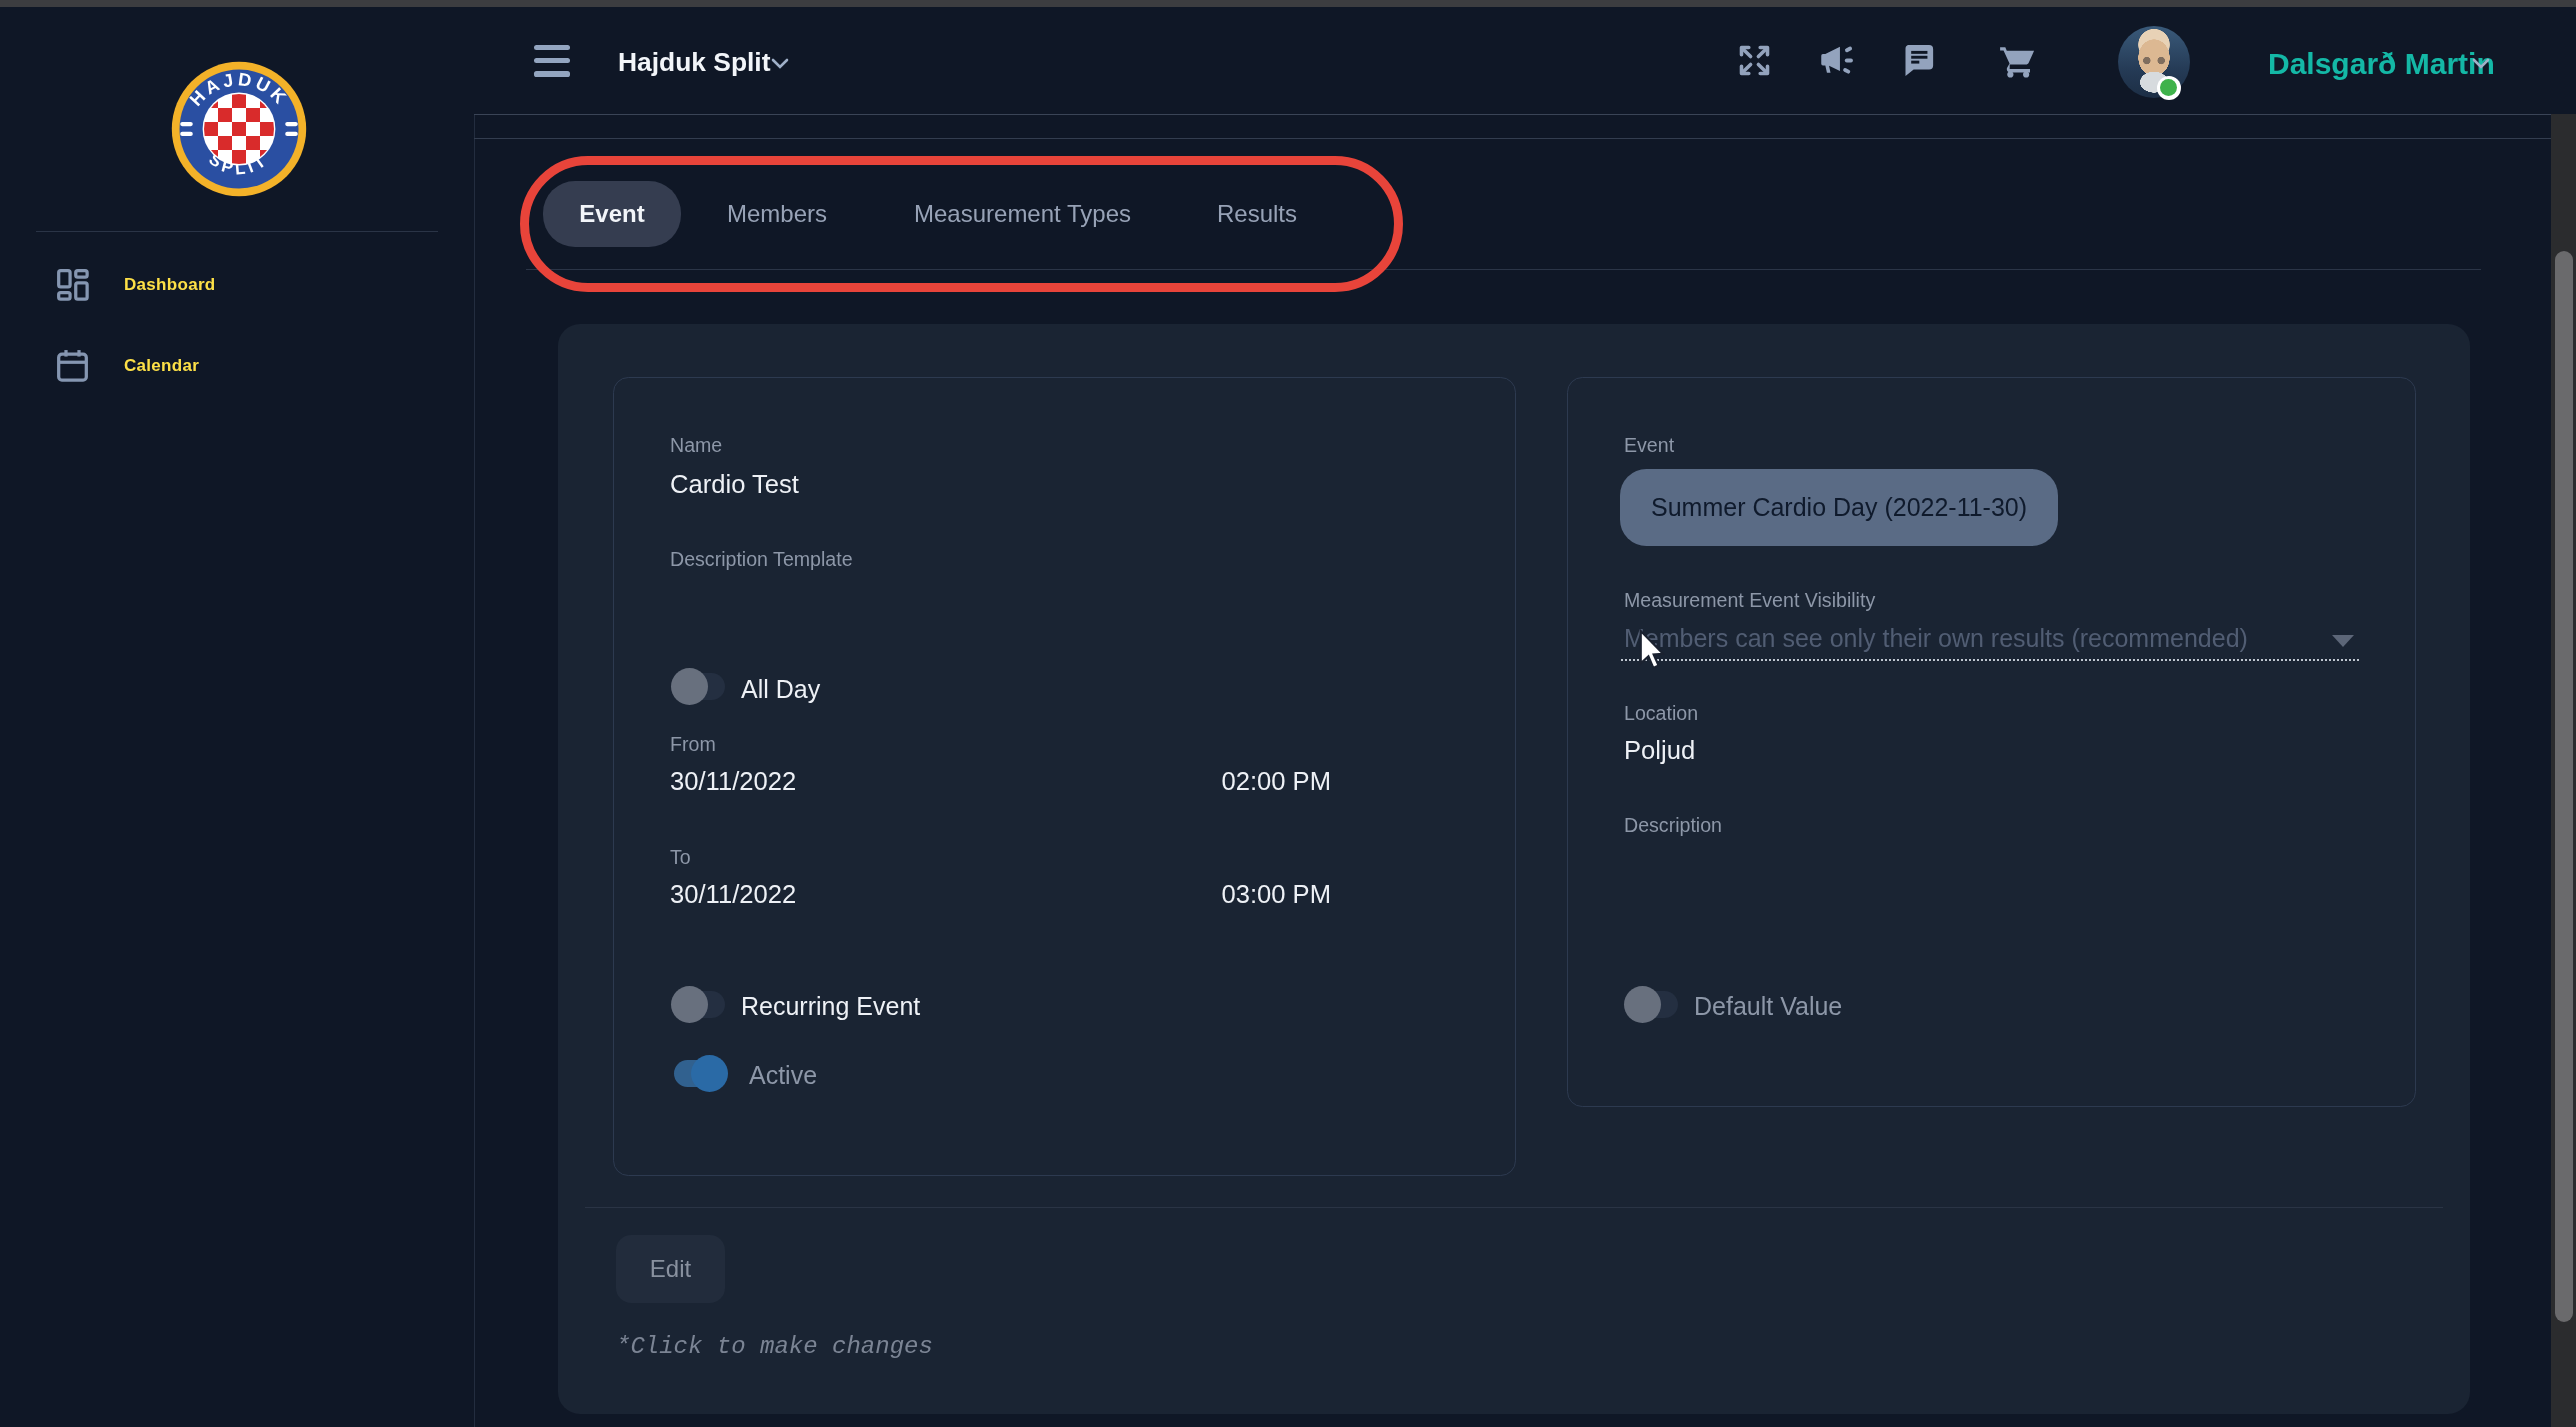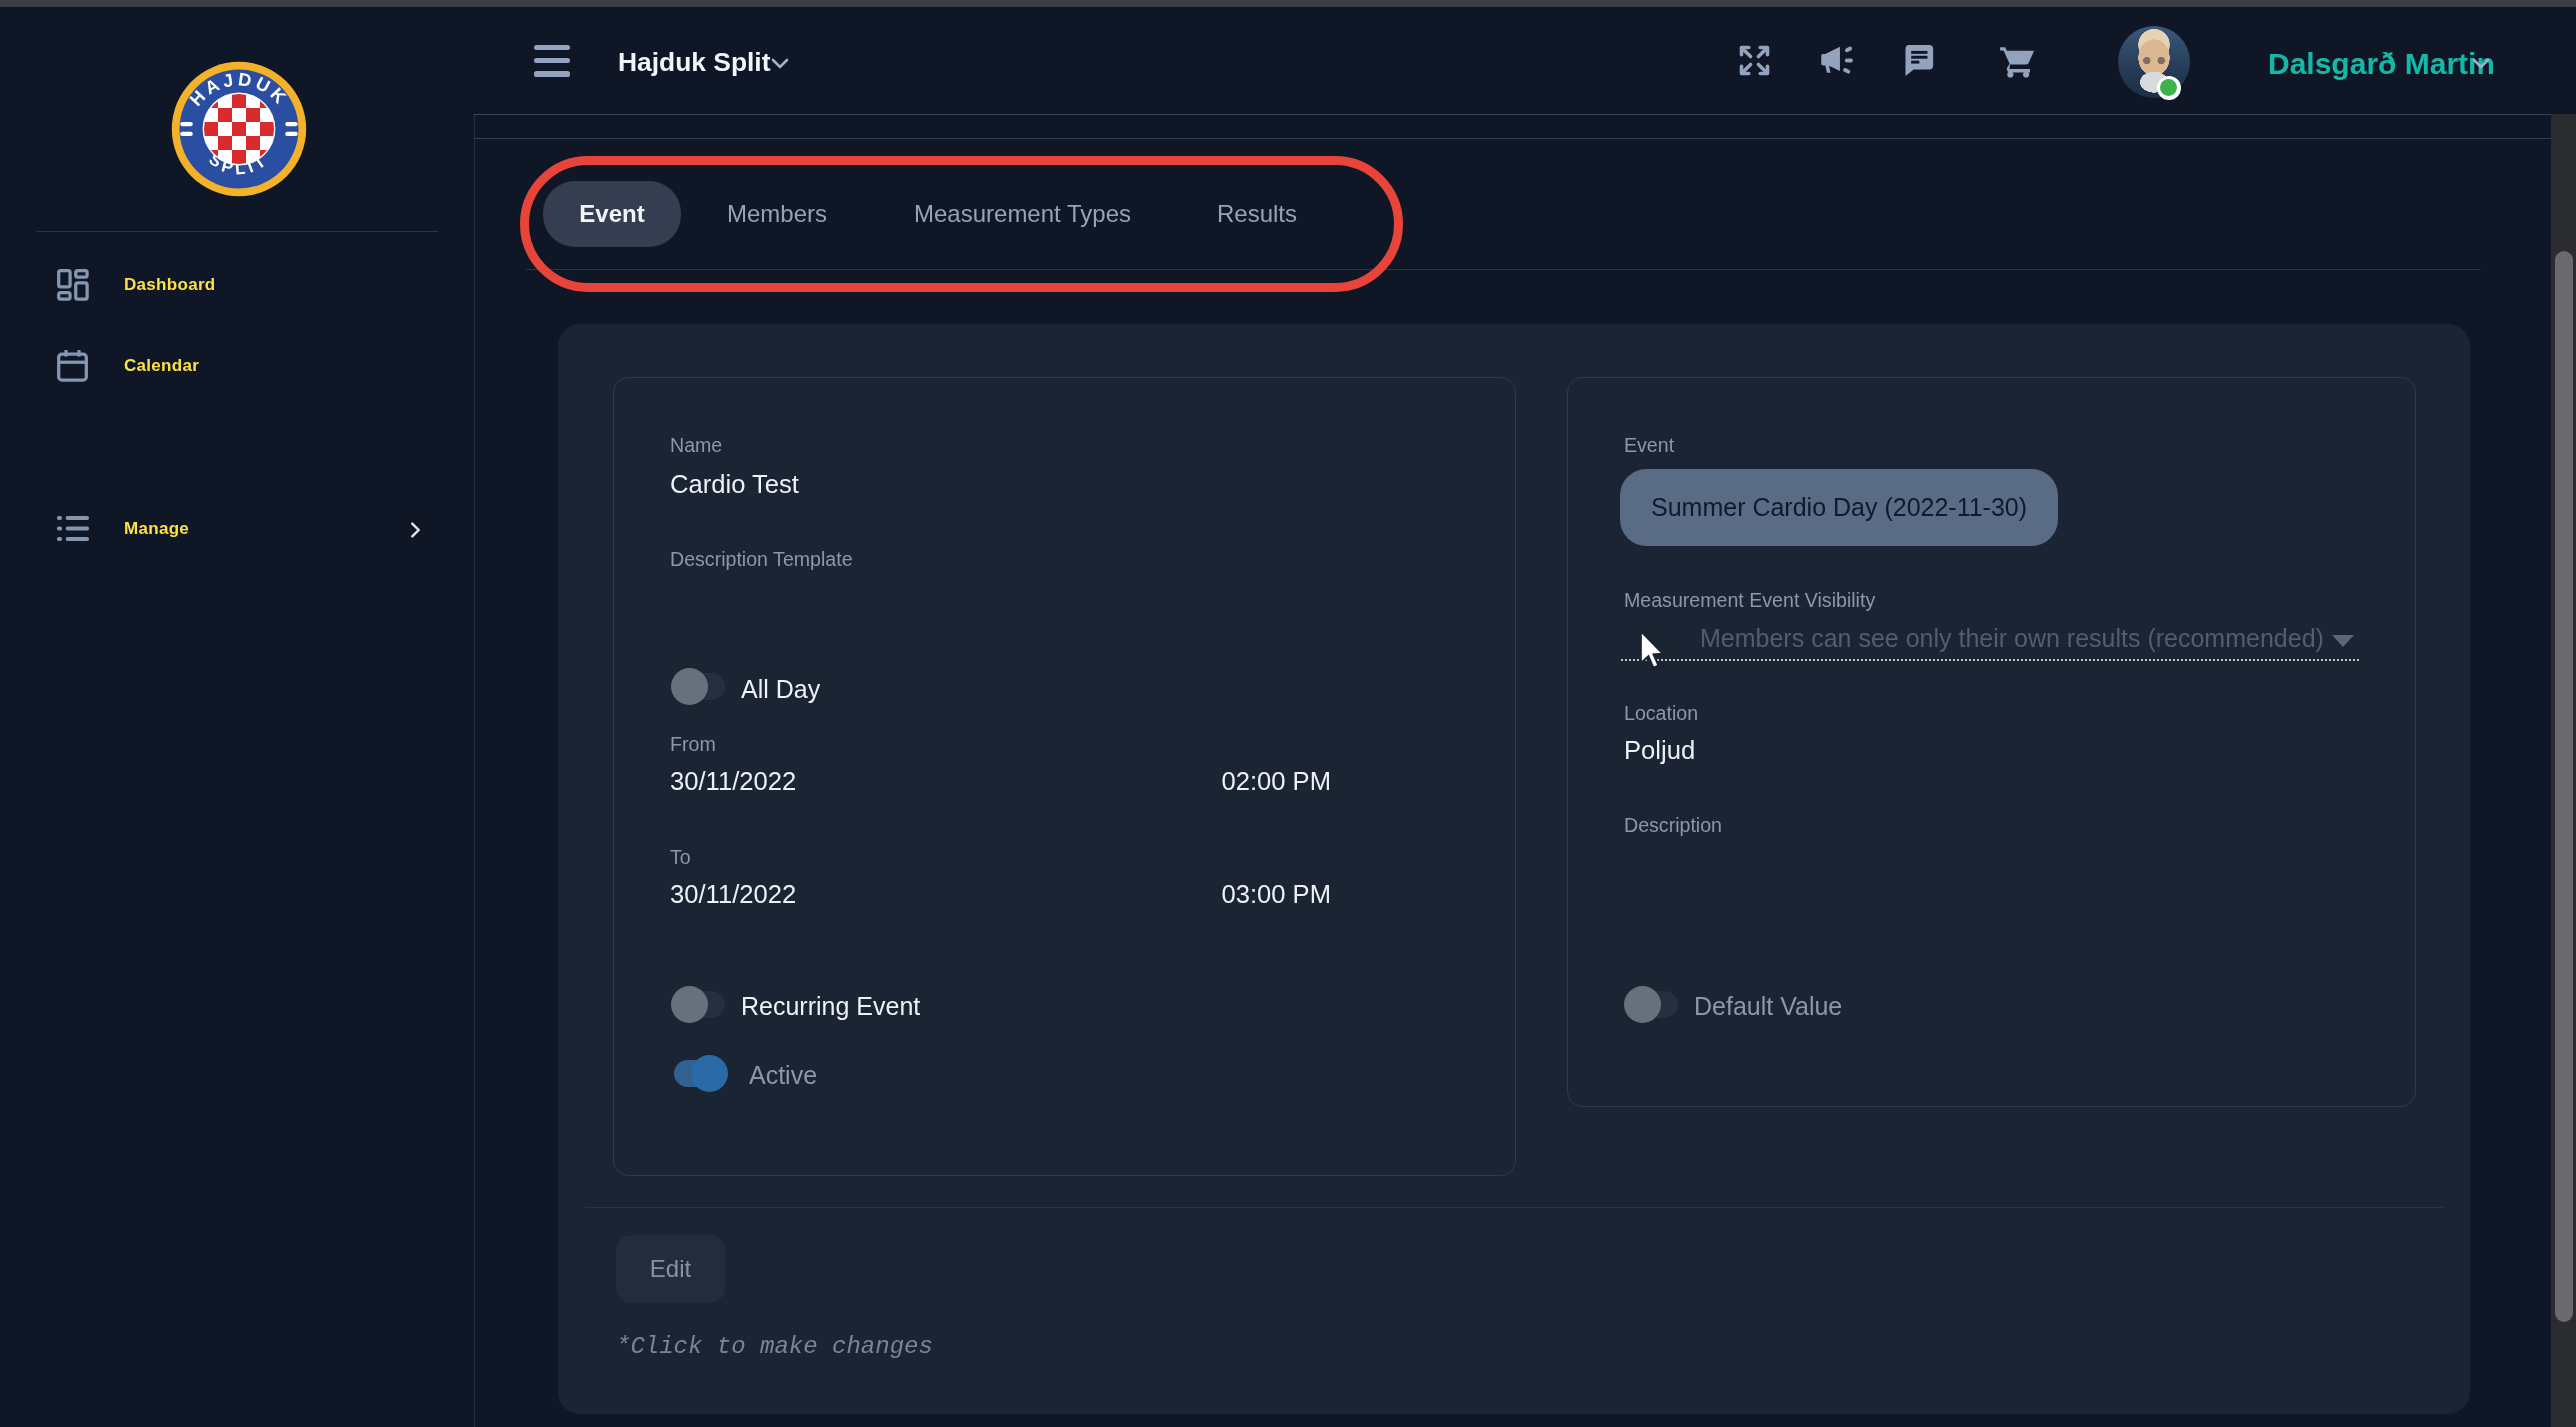--- a/index.html
+++ b/index.html
@@ -61,21 +61,21 @@
   
   .toggle{width:51px;height:27px;border-radius:13.6px;background:#242f41;cursor:pointer;}
   .toggle i{position:absolute;top:-5.1px;left:-3.4px;width:37px;height:37px;border-radius:50%;background:#68707e;}
   .toggle.on{background:#31618f;}
   .toggle.on i{left:17px;background:#2a6aa6;}
   .tgl-lbl-on{font-size:25px;color:#eef1f6;}
   .tgl-lbl-off{font-size:25px;color:#8d97a8;}
   
   #event-chip{left:1620px;top:469px;height:53px;border-radius:26.4px;background:#5a6b85;color:#0f1a2c;
       display:inline-flex;align-items:center;padding:12px 31px;font-size:25px;cursor:pointer;}
-  #visibility-value{left:1700px;top:624px;font-size:25px;color:#515d73;}
+  #visibility-value{left:1624px;top:624px;font-size:25px;color:#515d73;}
   #visibility-caret{left:2332px;top:635px;width:0;height:0;border-left:11px solid transparent;
       border-right:11px solid transparent;border-top:12.8px solid #5c6678;cursor:pointer;}
   #visibility-underline{left:1621px;top:659px;width:738px;border-bottom:2.6px dotted rgba(221,227,236,.85);}
   
   #panel-divider{left:585px;top:1207px;width:1858px;height:0.9px;background:#2a3445;}
   #edit-btn{left:616px;top:1235px;width:109px;height:68px;border-radius:15.3px;background:#222c3c;
       color:#89919f;font-size:24px;display:flex;align-items:center;justify-content:center;cursor:pointer;border:none;}
   #footnote{left:616px;top:1333px;font-size:24px;font-style:italic;color:#7b8494;font-family:Liberation Mono, monospace;}
   
   #scrollbar-track{left:2551px;top:114px;width:25px;height:1314px;background:#2b2c2e;}
@@ -148,38 +148,20 @@
         <rect x="3.5" y="5" width="17" height="16" rx="2"></rect>
         <line x1="3.5" y1="10" x2="20.5" y2="10"></line>
         <line x1="8" y1="2.5" x2="8" y2="6.5"></line>
           <line x1="16" y1="2.5" x2="16" y2="6.5"></line>
       </svg>
     </span>
     <span class="slabel">Calendar</span>
   </div>
 
 
-  <div class="abs side-item" style="top:481px;">
-    <span class="sicon" style="top:21px;">
-      <svg viewBox="0 0 24 24" width="39" height="39" fill="none" stroke="currentColor" stroke-width="2.4" stroke-linecap="round">
-        <line x1="9" y1="5.5" x2="21" y2="5.5"></line>
-          <line x1="9" y1="12" x2="21" y2="12"></line>
-          <line x1="9" y1="18.5" x2="21" y2="18.5"></line>
-        <line x1="3.6" y1="5.5" x2="4.4" y2="5.5"></line>
-          <line x1="3.6" y1="12" x2="4.4" y2="12"></line>
-          <line x1="3.6" y1="18.5" x2="4.4" y2="18.5"></line>
-      </svg>
-    </span>
-    <span class="slabel">Manage</span>
-    <span class="schev" style="top:31px;">
-      <svg viewBox="0 0 24 24" width="22" height="22" fill="none" stroke="currentColor" stroke-width="2.6" stroke-linecap="round">
-        <polyline points="9,5 16,12 9,19"></polyline>
-      </svg>
-    </span>
-  </div>
 </div>
 
 <div class="abs" id="topbar"></div>
 <div class="abs" id="hamburger">
   <span></span>
     <span></span>
     <span></span>
 </div>
 <div class="abs" id="team-name">Hajduk Split</div>
 <span class="abs chev" id="team-chev">

